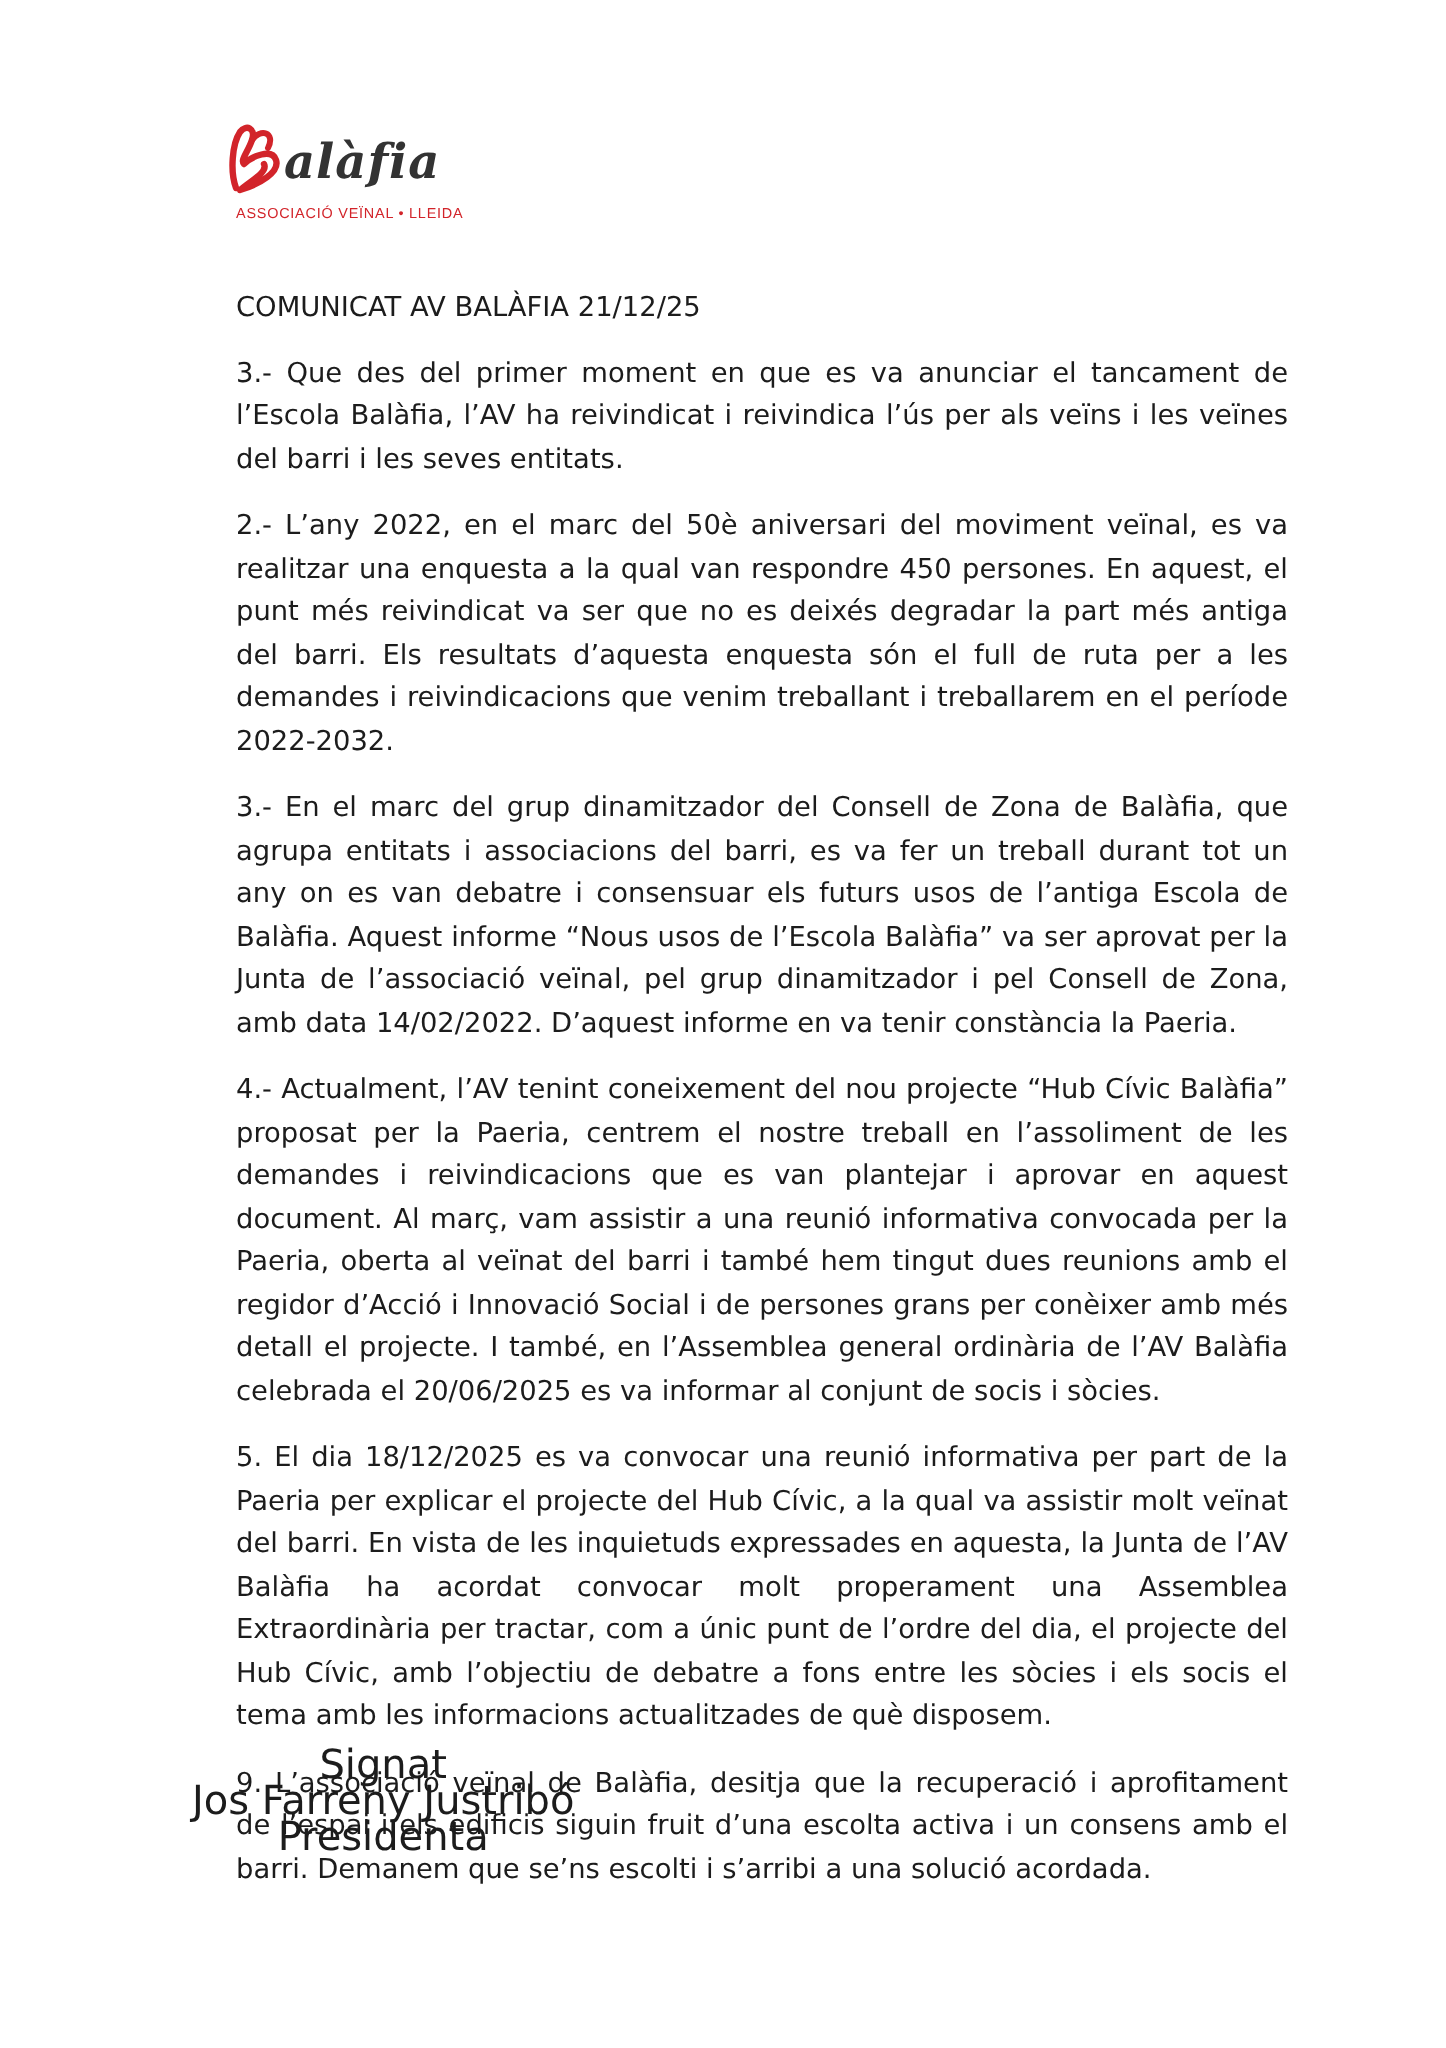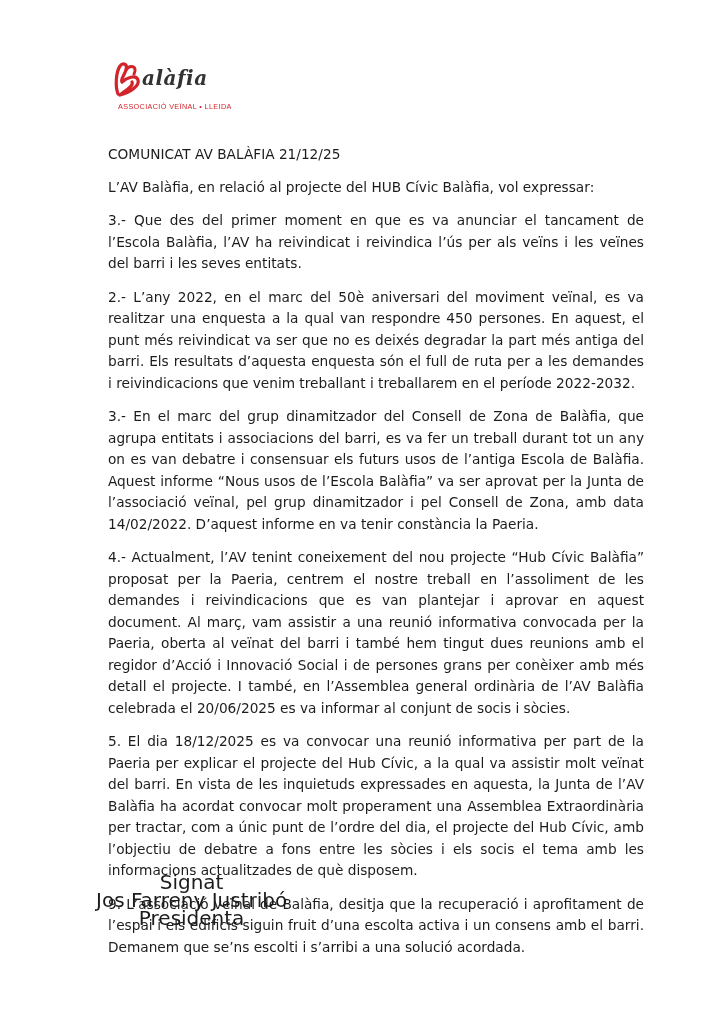--- a/index.html
+++ b/index.html
@@ -1,42 +1,41 @@
 <!DOCTYPE html>
 <html><head>
   <meta charset="utf-8">
   <style>
     html, body { margin: 0; padding: 0; background: #ffffff; }
     body { width: 723px; height: 1024px; position: relative; overflow: hidden; font-family: "DejaVu Sans", sans-serif; color: #1c1c1c; }
     .logo { position: absolute; left: 110px; top: 60px; width: 160px; height: 60px; }
     .logo-b { position: absolute; left: 2px; top: 0; }
-    .logo-text { position: absolute; left: 32px; top: 6px; font-family: "DejaVu Serif", serif; font-style: italic; font-weight: bold; font-size: 20px; color: #333; letter-spacing: 0.5px; }
+    .logo-text { position: absolute; left: 32px; top: 6px; font-family: "DejaVu Serif", serif; font-style: italic; font-weight: bold; font-size: 24px; color: #333; letter-spacing: 0.5px; }
     .logo-sub { position: absolute; left: 8px; top: 42px; font-size: 7.2px; color: #d2242a; letter-spacing: 0.4px; white-space: nowrap; font-family: "Liberation Sans", sans-serif; text-align: right; }
     .content { position: absolute; left: 104px; top: 144px; width: 540px; font-size: 13.7px; line-height: 21.5px; }
-    .content p { margin: 0 0 12px 4px; text-align: justify; }
+    .content p { margin: 0 0 12px 14px; text-align: justify; }
     .content p.title { margin-bottom: 11px; }
     .content p.left { text-align: left; }
     .sign { position: absolute; left: 96px; top: 873px; font-size: 20px; line-height: 18px; text-align: center; }
     .sign div { margin: 0; }
   </style>
 </head>
 <body>
 
 <div class="logo">
   <svg class="logo-b" width="34" height="40" viewBox="0 0 34 40">
     <path d="M6 34 C3 26, 4 12, 8 6 C11 2, 16 4, 14 10 C12 16, 8 20, 10 22 C14 18, 24 14, 26 20 C28 26, 18 32, 8 35 C14 30, 22 26, 20 22" fill="none" stroke="#d2242a" stroke-width="3.2" stroke-linecap="round" stroke-linejoin="round"></path>
     <path d="M14 10 C18 4, 26 6, 22 14" fill="none" stroke="#d2242a" stroke-width="3" stroke-linecap="round"></path>
   </svg>
   <span class="logo-text">alàfia</span>
   <span class="logo-sub">ASSOCIACIÓ VEÏNAL • LLEIDA</span>
 </div>
 
 <div class="content">
   <p class="title left">COMUNICAT AV BALÀFIA 21/12/25</p>
-  <p class="left">L’AV Balàfia, en relació al projecte del HUB Cívic Balàfia, vol expressar:</p>
   <p>3.- Que des del primer moment en que es va anunciar el tancament de l’Escola Balàfia, l’AV ha reivindicat i reivindica l’ús per als veïns i les veïnes del barri i les seves entitats.</p>
   <p>2.- L’any 2022, en el marc del 50è aniversari del moviment veïnal, es va realitzar una enquesta a la qual van respondre 450 persones. En aquest, el punt més reivindicat va ser que no es deixés degradar la part més antiga del barri. Els resultats d’aquesta enquesta són el full de ruta per a les demandes i reivindicacions que venim treballant i treballarem en el període 2022-2032.</p>
   <p>3.- En el marc del grup dinamitzador del Consell de Zona de Balàfia, que agrupa entitats i associacions del barri, es va fer un treball durant tot un any on es van debatre i consensuar els futurs usos de l’antiga Escola de Balàfia. Aquest informe “Nous usos de l’Escola Balàfia” va ser aprovat per la Junta de l’associació veïnal, pel grup dinamitzador i pel Consell de Zona, amb data 14/02/2022. D’aquest informe en va tenir constància la Paeria.</p>
   <p>4.-  Actualment, l’AV tenint coneixement del nou projecte “Hub Cívic Balàfia” proposat per la Paeria, centrem el nostre treball   en l’assoliment de les demandes i reivindicacions que es van plantejar i aprovar en aquest document. Al març, vam assistir a una reunió informativa convocada per la Paeria, oberta al veïnat del barri i també hem tingut dues reunions amb el regidor d’Acció i Innovació Social i de persones grans per conèixer amb més detall el projecte. I també, en l’Assemblea general ordinària de l’AV Balàfia celebrada el 20/06/2025 es va informar al conjunt de socis i sòcies.</p>
   <p>5. El dia 18/12/2025 es va convocar una reunió informativa per part de la Paeria per explicar el projecte del Hub Cívic, a la qual va assistir molt veïnat del barri. En vista de les inquietuds expressades en aquesta, la Junta de l’AV Balàfia ha acordat convocar molt properament una Assemblea Extraordinària per tractar, com a únic punt de l’ordre del dia, el projecte del Hub Cívic, amb l’objectiu de debatre a fons entre les sòcies i els socis el tema amb les informacions actualitzades de què disposem.</p>
   <p>9. L’associació veïnal de Balàfia, desitja que la recuperació i aprofitament de l’espai i els edificis siguin fruit d’una escolta activa i un consens amb el barri. Demanem que se’ns escolti i s’arribi a una solució acordada.</p>
 </div>
 
 <div class="sign">
   <div>Signat</div>

